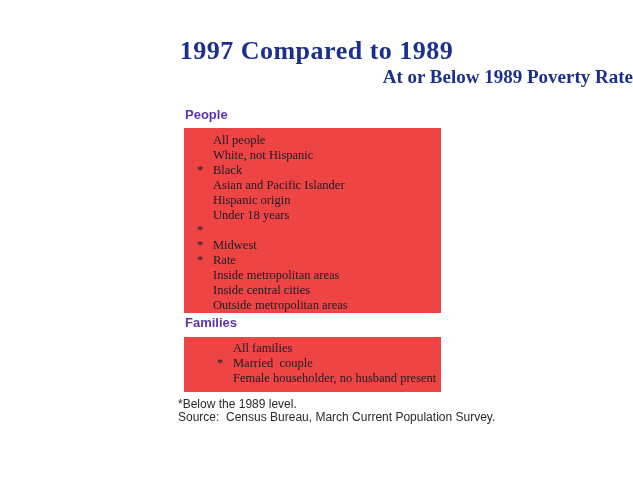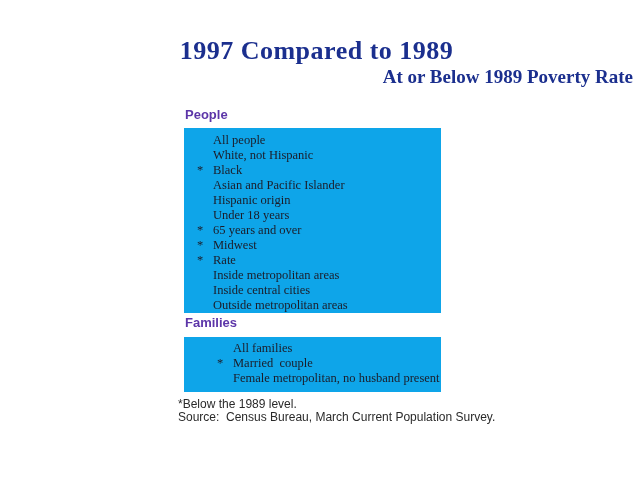--- a/index.html
+++ b/index.html
@@ -38,21 +38,21 @@
     font-size: 13px;
     color: #5c35a8;
     text-align: center;
   }
   .heading-people { top: 107px; }
   .heading-families { top: 315px; }
   .list-box {
     position: absolute;
     left: 184px;
     width: 257px;
-    background: #0ea5e9;
+    background: #ef4444;
     box-sizing: border-box;
   }
   .box-people { top: 128px; height: 185px; padding-top: 5px; }
   .box-families { top: 337px; height: 55px; padding-top: 4px; padding-left: 20px; }
   .row {
     display: flex;
     align-items: baseline;
     line-height: 15px;
     height: 15px;
     font-family: "Liberation Serif", serif;
@@ -108,21 +108,20 @@
     <div class="row">
       <span class="mark"></span>
       <span class="lbl">Hispanic origin</span>
     </div>
     <div class="row">
       <span class="mark"></span>
       <span class="lbl">Under 18 years</span>
     </div>
     <div class="row">
       <span class="mark">*</span>
-      <span class="lbl">65 years and over</span>
     </div>
     <div class="row">
       <span class="mark">*</span>
       <span class="lbl">Midwest</span>
     </div>
     <div class="row">
       <span class="mark">*</span>
       <span class="lbl">Rate</span>
     </div>
     <div class="row">
@@ -145,20 +144,20 @@
     <div class="row">
       <span class="mark"></span>
       <span class="lbl">All families</span>
     </div>
     <div class="row">
       <span class="mark">*</span>
       <span class="lbl">Married  couple</span>
     </div>
     <div class="row">
       <span class="mark"></span>
-      <span class="lbl">Female metropolitan, no husband present</span>
+      <span class="lbl">Female householder, no husband present</span>
     </div>
   </div>
 
   <div class="footnote footnote-1">*Below the 1989 level.</div>
   <div class="footnote footnote-2">Source:  Census Bureau, March Current Population Survey.</div>
 
 </div>
 
 </body></html>

